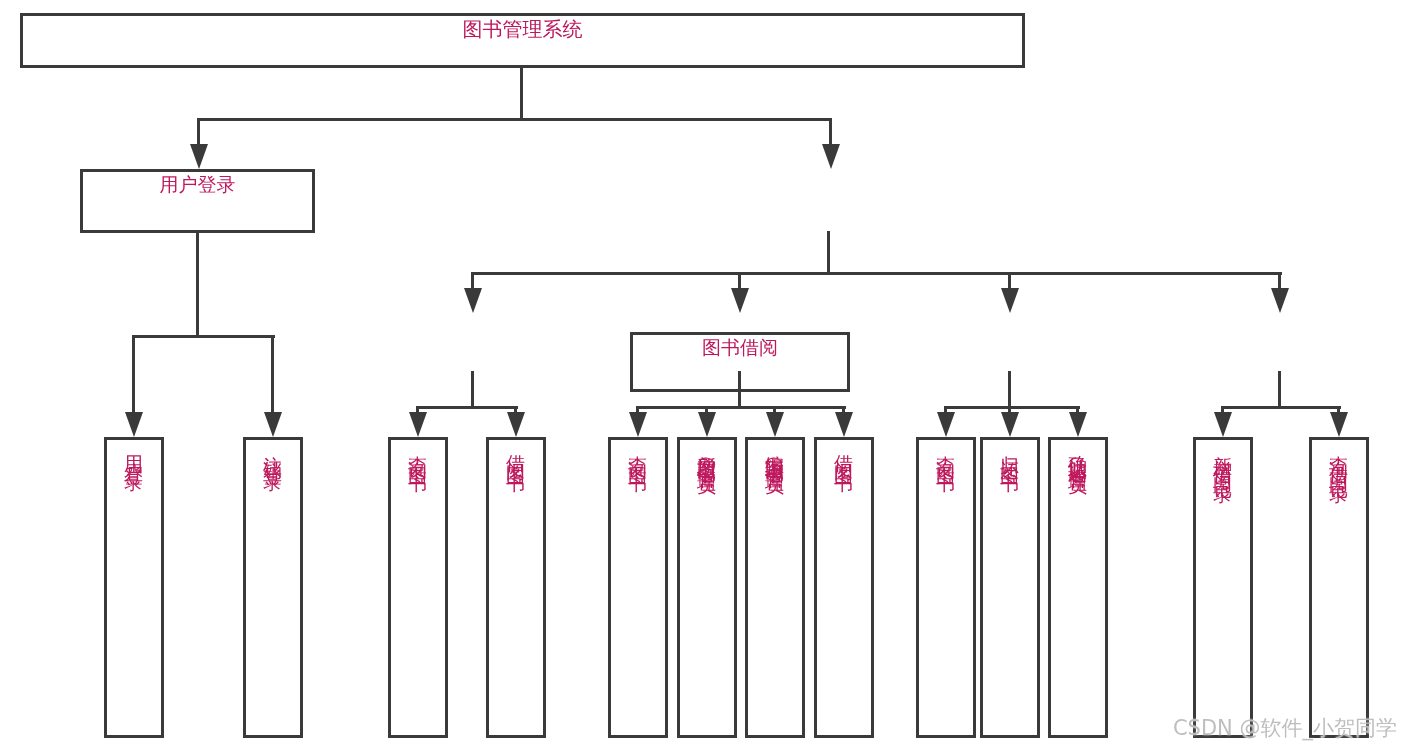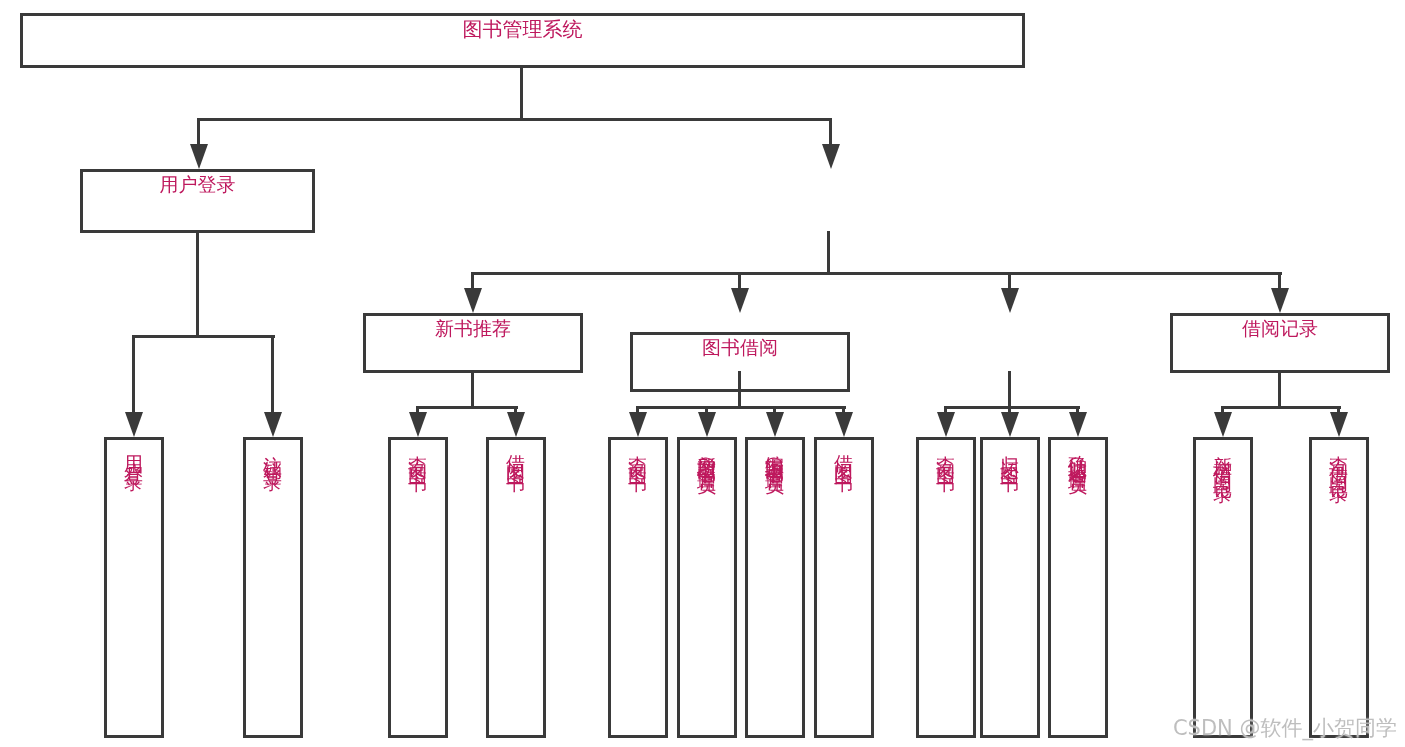--- a/index.html
+++ b/index.html
@@ -44,28 +44,22 @@
 <div class="stage">
 
   <div class="box" style="left:20px;top:13px;width:1005px;height:55px;font-size:20px;">
     <span class="lbl">图书管理系统</span>
   </div>
 
   <div class="box" style="left:80px;top:169px;width:235px;height:64px;">
     <span class="lbl">用户登录</span>
   </div>
 
-  <div class="box" style="left:363px;top:313px;width:220px;height:60px;">
-    <span class="lbl">新书推荐</span>
-  </div>
   <div class="box" style="left:630px;top:332px;width:220px;height:60px;">
     <span class="lbl">图书借阅</span>
-  </div>
-  <div class="box" style="left:1170px;top:313px;width:220px;height:60px;">
-    <span class="lbl">借阅记录</span>
   </div>
 
   <div class="box vbox" style="left:104px;top:437px;width:60px;height:301px;">
     <span class="lbl">用户登录</span>
   </div>
   <div class="box vbox" style="left:243px;top:437px;width:60px;height:301px;">
     <span class="lbl">注销登录</span>
   </div>
 
   <div class="box vbox" style="left:388px;top:437px;width:60px;height:301px;">

